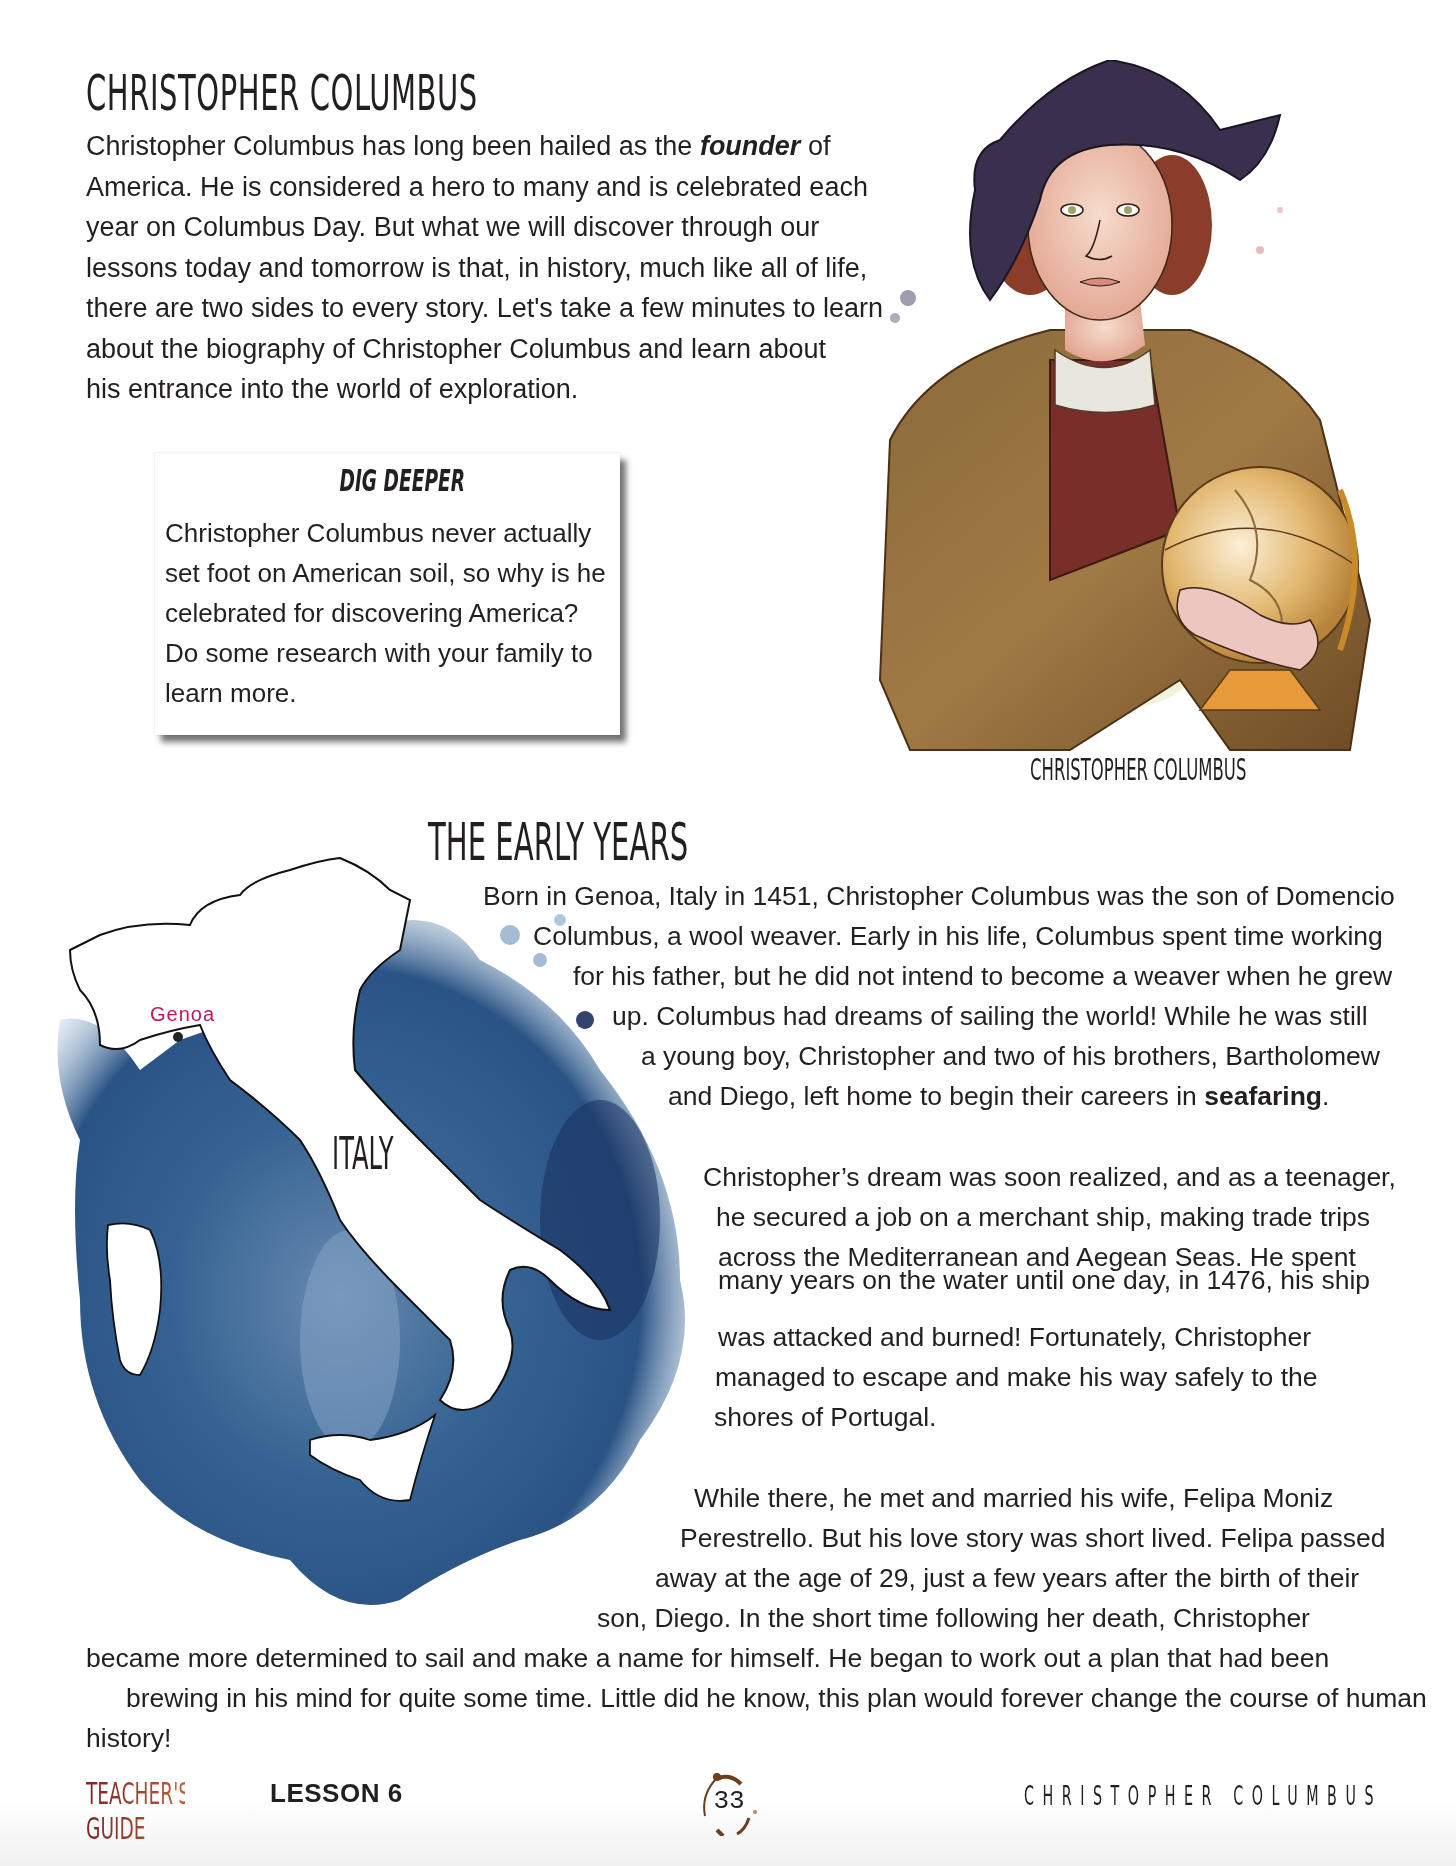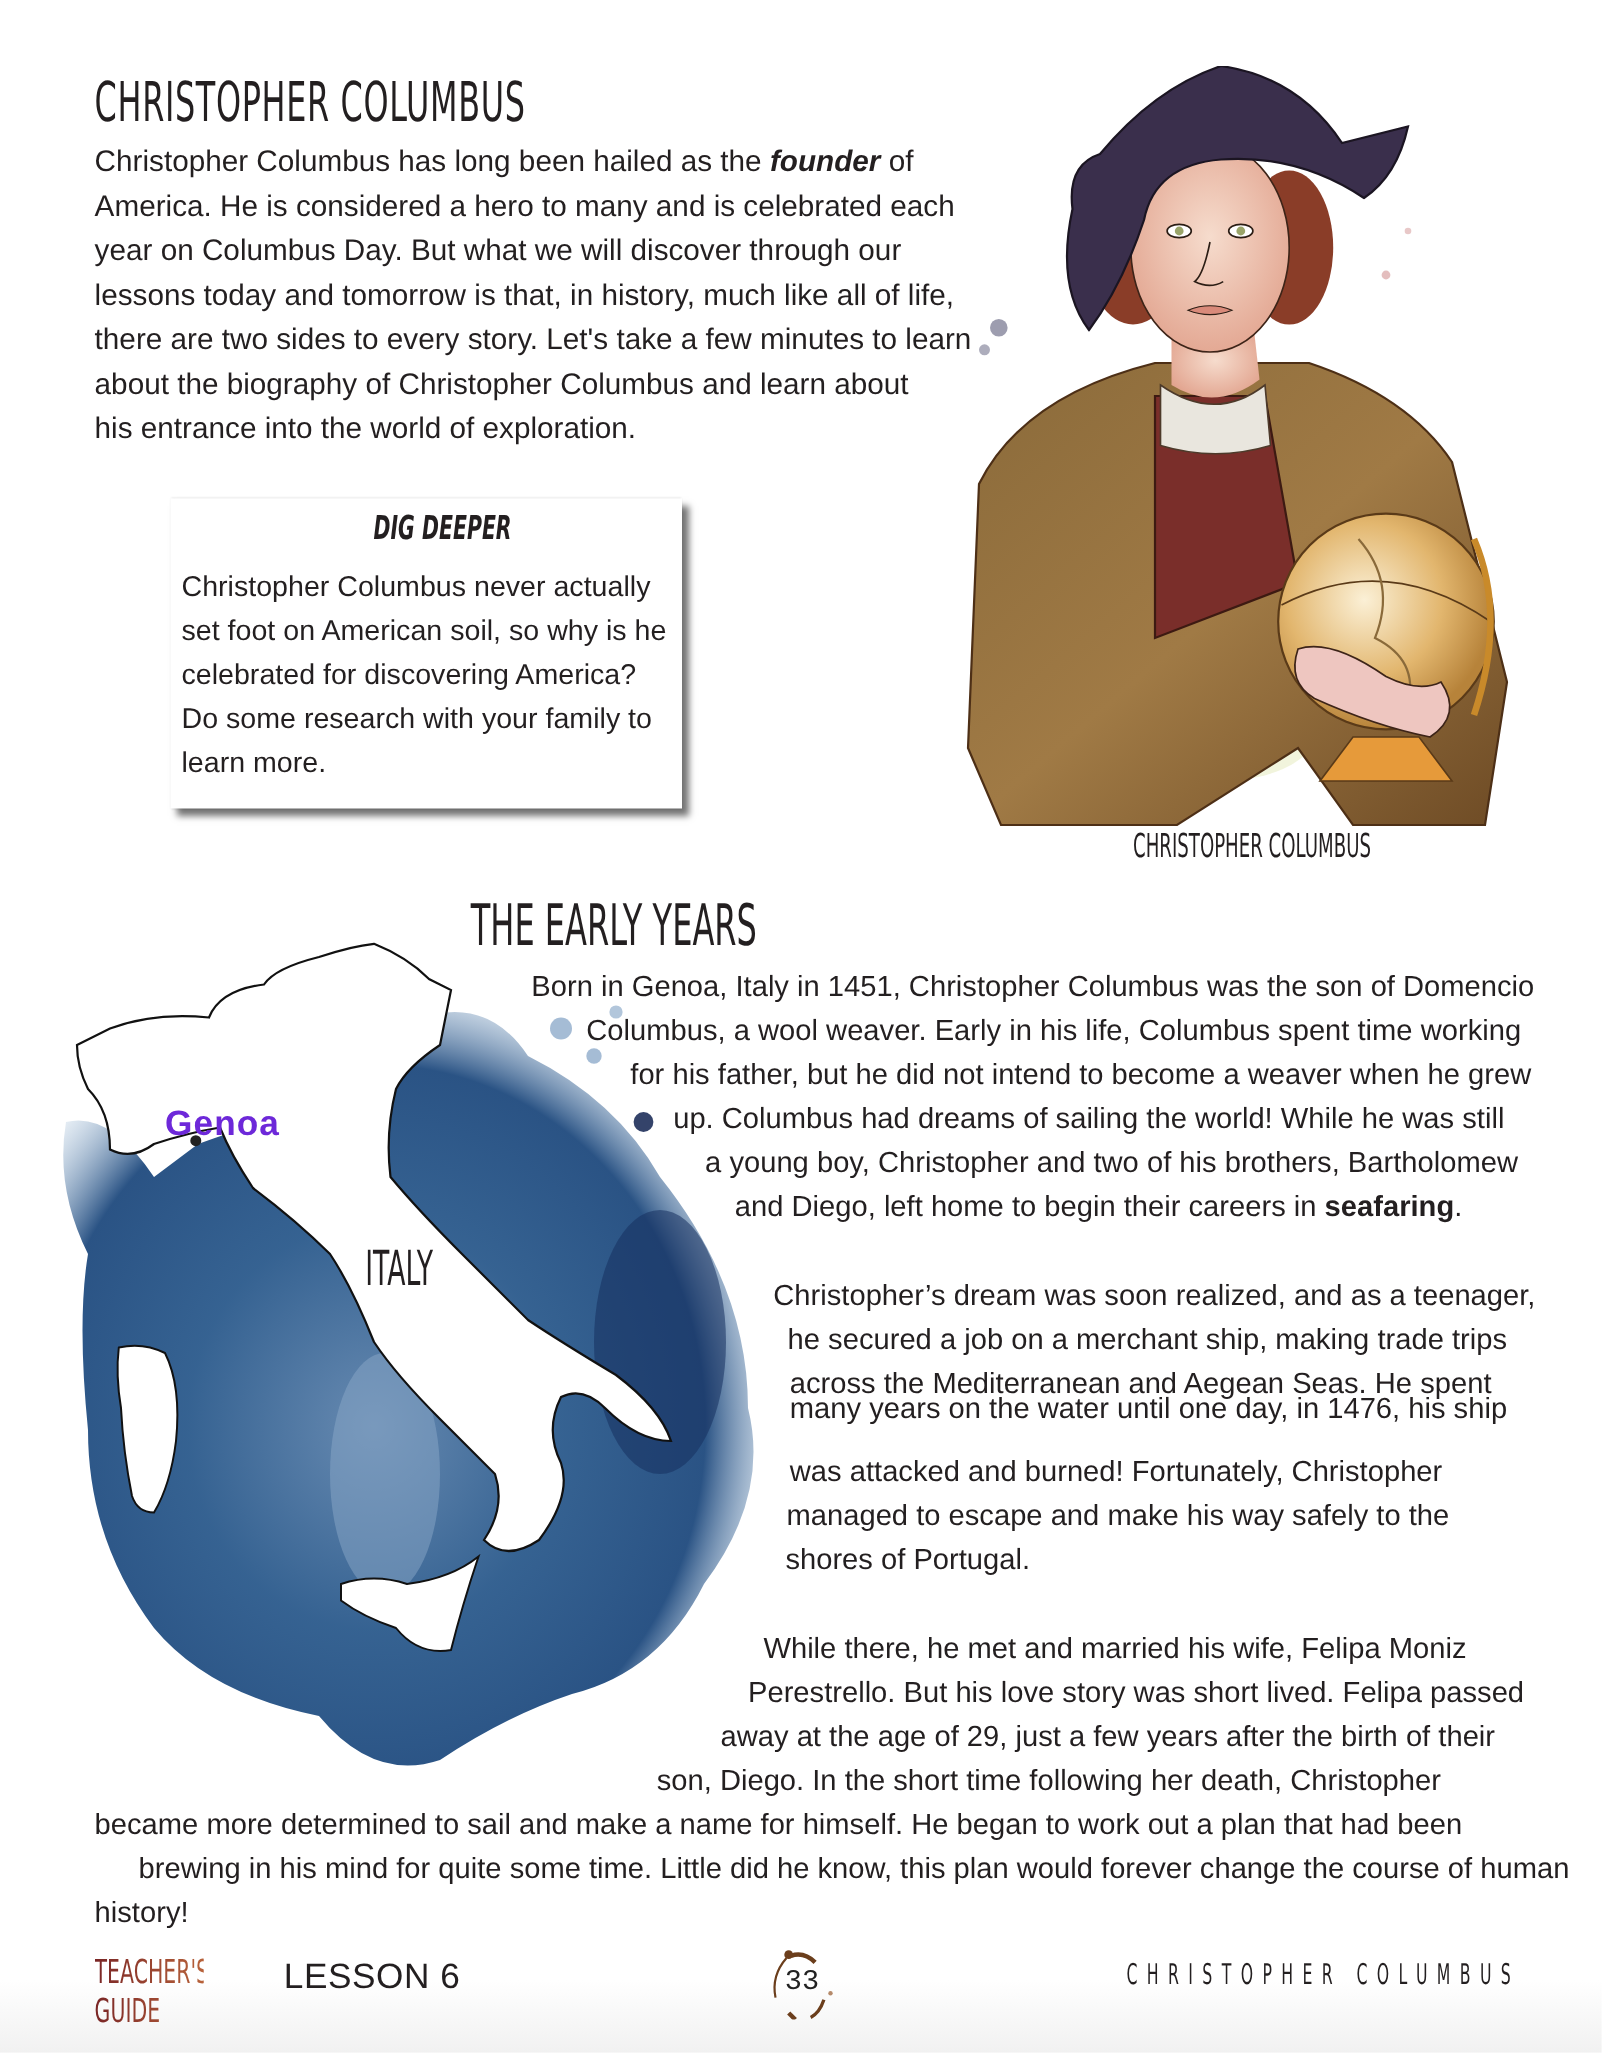--- a/index.html
+++ b/index.html
@@ -55,21 +55,21 @@
     .body-text .line { position: absolute; white-space: nowrap; }
     .footer-left { position: absolute; left: 86px; top: 1776px; font-size: 30px; }
     .footer-left .tg {
       display: inline-block; font-family: "DejaVu Sans", sans-serif;
       transform: scaleX(0.62); transform-origin: left center;
       background: linear-gradient(to right, #7a2626, #b8623a);
       -webkit-background-clip: text; background-clip: text; color: transparent;
       width: 160px;
     }
     .footer-left .lesson {
-      position: absolute; left: 172px; top: 2px; font-weight: 400; font-size: 32px; white-space: nowrap;
+      position: absolute; left: 184px; top: 2px; font-weight: 700; font-size: 26px; white-space: nowrap;
       letter-spacing: 0.5px;
     }
     .page-num {
       position: absolute; left: 697px; top: 1772px; width: 64px; height: 64px; font-family: Liberation Mono, monospace;
     }
     .page-num .num {
       position: absolute; left: 0; top: 14px; width: 100%; text-align: center; font-size: 26px; color: #222;
     }
     .footer-right {
       position: absolute; left: 1024px; top: 1781px; font-size: 26px;
@@ -180,21 +180,21 @@
     <circle cx="545" cy="180" r="9" fill="#1e2f5a" opacity="0.9"></circle>
 
     <path d="M30 110 Q50 100 60 95 Q100 80 150 85 Q160 60 200 55 Q210 40 250 30 Q280 20 300 18 Q330 30 350 50 L370 60 L360 110 Q330 130 320 150 Q310 190 315 230 Q340 260 380 300 Q420 340 440 360 Q470 380 520 410 Q560 440 570 470 Q540 470 510 440 Q490 420 470 430 Q455 460 470 490 Q480 520 450 560 Q420 580 400 560 Q420 530 410 500 Q380 470 360 450 Q320 410 300 380 Q280 330 260 300 Q230 270 190 240 Q170 210 160 185 Q130 190 100 200 Q80 215 60 205 Q60 170 40 150 Q30 130 30 110 Z" fill="#ffffff" stroke="#111" stroke-width="2"></path>
 
     <path d="M68 385 Q90 380 110 390 Q125 420 120 470 Q115 510 100 535 Q85 535 80 520 Q72 480 70 440 Q65 410 68 385 Z" fill="#ffffff" stroke="#111" stroke-width="1.8"></path>
 
     <path d="M270 600 Q300 590 330 600 Q370 595 395 575 Q380 620 370 660 Q340 665 320 640 Q290 630 270 615 Z" fill="#ffffff" stroke="#111" stroke-width="1.8"></path>
 
     <circle cx="138" cy="197" r="5" fill="#222"></circle>
   </svg>
-  <div style="position:absolute; left:110px; top:163px; font-size:32px; letter-spacing:1px; color:#6d28d9;font-weight:bold;">Genoa</div>
+  <div style="position:absolute; left:110px; top:163px; font-size:20px; letter-spacing:1px; color:#be185d;">Genoa</div>
   <div class="condensed" style="position:absolute; left:292px; top:288px; font-size:44px; transform:scaleX(0.55); color:#231f20;">ITALY</div>
 </div>
 
 <div class="h2 condensed">THE EARLY YEARS</div>
 
 <div class="body-text" style="left:0; top:0;">
   <span class="line" style="left:483px; top:876px;">Born in Genoa, Italy in 1451, Christopher Columbus was the son of Domencio</span>
   <span class="line" style="left:533px; top:916px;">Columbus, a wool weaver. Early in his life, Columbus spent time working</span>
   <span class="line" style="left:573px; top:956px;">for his father, but he did not intend to become a weaver when he grew</span>
   <span class="line" style="left:612px; top:996px;">up. Columbus had dreams of sailing the world! While he was still</span>

